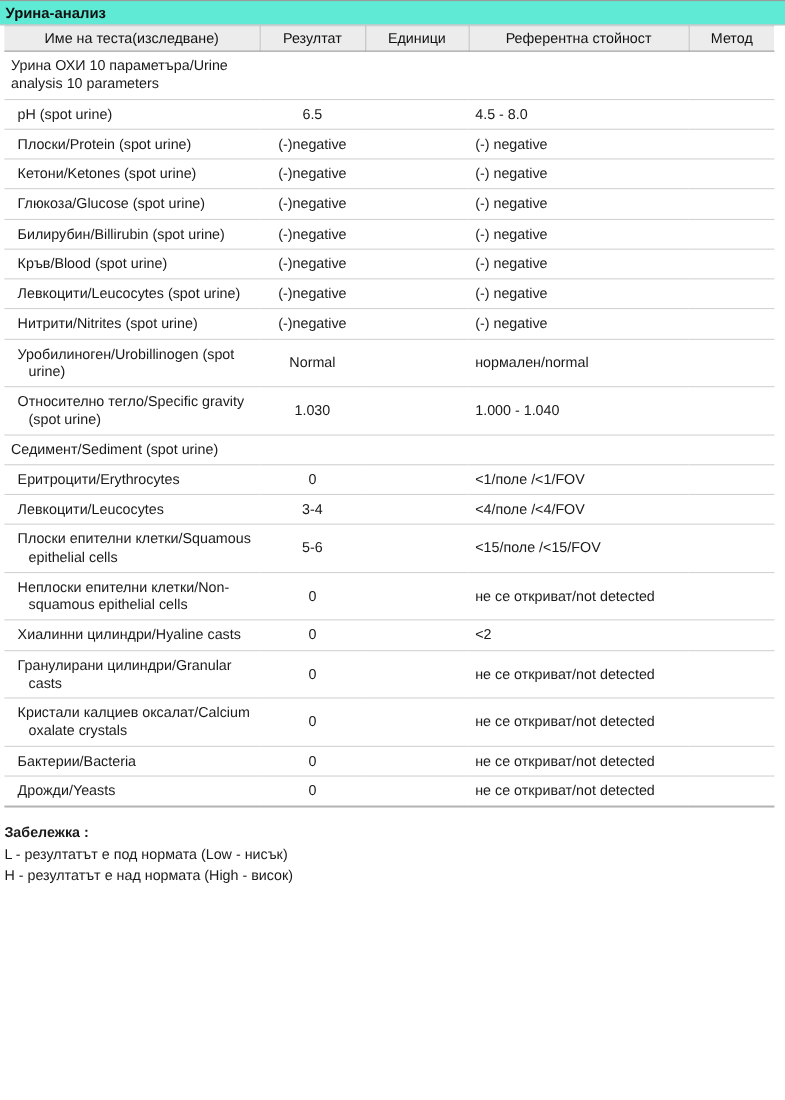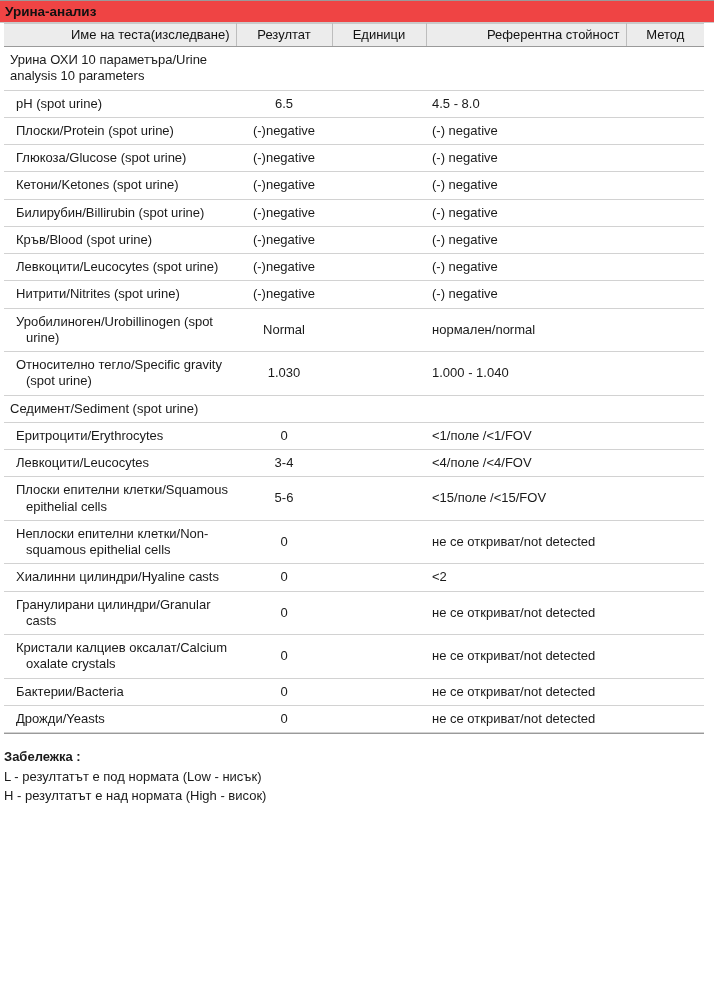--- a/index.html
+++ b/index.html
@@ -19,41 +19,41 @@
     box-sizing: border-box;
     padding: 0;
   }
   .section-title {
     font-size: 13.5px;
     font-weight: bold;
     color: #111;
     padding: 3px 4px 3px 5px;
     border-top: 1px solid #9a9a9a;
     border-bottom: 1px solid #c9c9c9;
-    background: #ef4444;
+    background: #5eead4;
   }
   table.lab {
     width: 700px;
     margin: 0 0 0 4px;
     border-collapse: collapse;
     table-layout: fixed;
     font-size: 13px;
   }
   table.lab col.c-name   { width: 232px; }
   table.lab col.c-result { width: 96px; }
   table.lab col.c-units  { width: 94px; }
   table.lab col.c-ref    { width: 200px; }
   table.lab col.c-method { width: 78px; }
 
   table.lab thead th {
     background: #ececec;
     font-weight: normal;
     font-size: 13px;
     color: #111;
-    text-align: right;
+    text-align: center;
     padding: 3px 6px 4px 6px;
     border-right: 1px solid #bdbdbd;
     border-bottom: 1px solid #9a9a9a;
     border-top: 1px solid #c9c9c9;
     white-space: nowrap;
     overflow: hidden;
   }
   table.lab thead th:last-child { border-right: none; }
   table.lab thead th.ta-c { text-align: center; }
 
@@ -140,28 +140,28 @@
           <td class="method"></td>
         </tr>
         <tr>
           <td class="name indent">Плоски/Protein (spot urine)</td>
           <td class="result">(-)negative</td>
           <td class="units"></td>
           <td class="ref">(-) negative</td>
           <td class="method"></td>
         </tr>
         <tr>
+          <td class="name indent">Кетони/Ketones (spot urine)</td>
+          <td class="result">(-)negative</td>
+          <td class="units"></td>
+          <td class="ref">(-) negative</td>
+          <td class="method"></td>
+        </tr>
+        <tr>
           <td class="name indent">Глюкоза/Glucose (spot urine)</td>
-          <td class="result">(-)negative</td>
-          <td class="units"></td>
-          <td class="ref">(-) negative</td>
-          <td class="method"></td>
-        </tr>
-        <tr>
-          <td class="name indent">Кетони/Ketones (spot urine)</td>
           <td class="result">(-)negative</td>
           <td class="units"></td>
           <td class="ref">(-) negative</td>
           <td class="method"></td>
         </tr>
         <tr>
           <td class="name indent">Билирубин/Billirubin (spot urine)</td>
           <td class="result">(-)negative</td>
           <td class="units"></td>
           <td class="ref">(-) negative</td>

